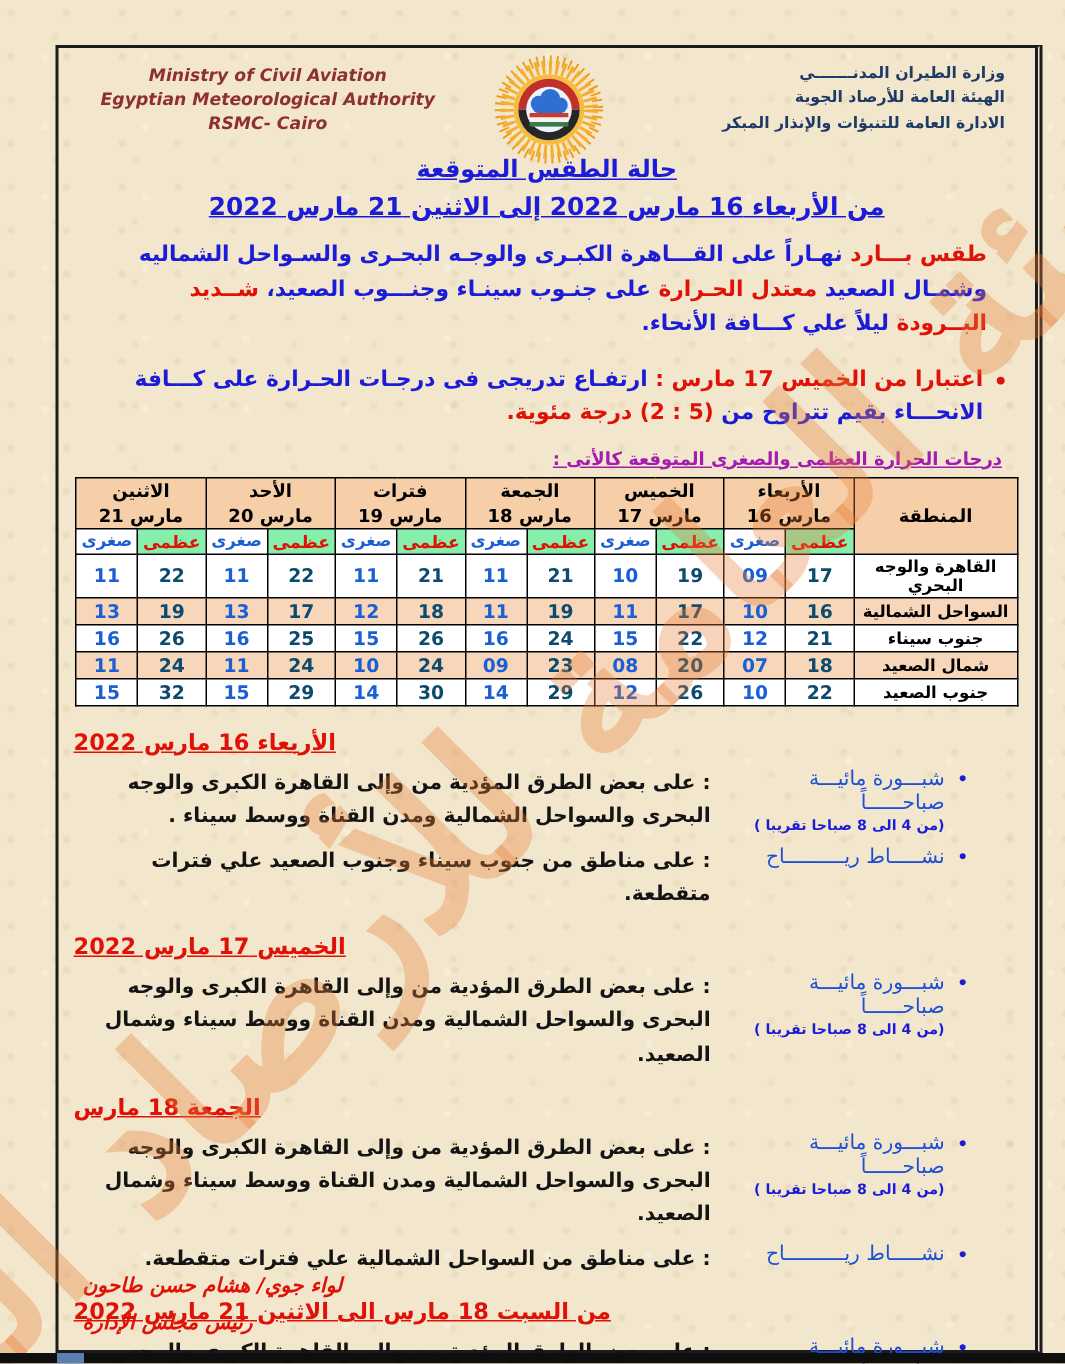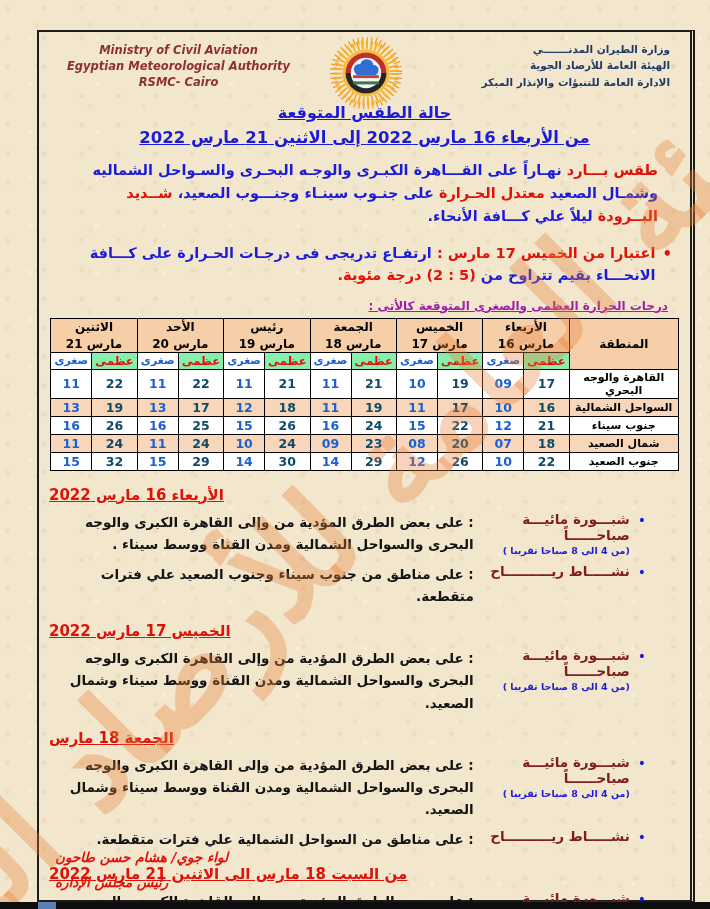--- a/index.html
+++ b/index.html
@@ -46,21 +46,21 @@
   .max-lab{color:#e01208; font-size:11.5px; font-weight:bold; background:#86efac; width:34px;}
   .min-lab{color:#1a5fd4; font-size:11px; font-weight:bold; background:#fff; width:34px;}
   tr.alt td{background:#f8d6ba;}
   td.tmax{color:#0c4a6e; font-weight:bold; font-size:12.5px;}
   td.tmin{color:#1a5fd4; font-weight:bold; font-size:12.5px;}
   td.region{font-size:11px; font-weight:bold; color:#000; text-align:center;}
   .section-heading{color:#e01208; font-weight:bold; font-size:15px; text-decoration:underline; margin:15px 14px 4px 0; text-align:left;}
   .b-item{display:flex; gap:8px; margin:7px 34px 4px 14px; align-items:flex-start;}
   .b-dot{color:#1c1cd8; font-size:14px; margin-top:1px;}
   .b-labelcol{width:148px; flex-shrink:0; text-align:right;}
-  .b-label{color:#7f1d1d; font-weight:bold; font-size:13.5px;}
+  .b-label{color:#1d4ed8; font-weight:normal; font-size:13.5px;}
   .b-sub{color:#1c1cd8; font-weight:bold; font-size:9.5px; margin-top:2px;}
   .b-desc{color:#141414; font-weight:bold; font-size:13.5px; line-height:1.65; text-align:right; flex:1;}
   .signature{position:absolute; left:16px; bottom:6px; text-align:left; color:#e01208; font-weight:bold; font-style:italic; font-size:13.5px; line-height:1.8;}
   .bottom-bar{position:absolute; left:0; bottom:0; width:710px; height:7px; background:#0e0e0e; z-index:6;}
   .bottom-accent{position:absolute; left:38px; bottom:0; width:18px; height:7px; background:#5b7fae; z-index:7;}
 </style>
 </head>
 <body>
 
 <div class="wm">الهيئة العامة للأرصاد الجوية</div>
@@ -122,21 +122,21 @@
           </th>
           <th colspan="2" class="day-th">
             <div>الخميس</div>
             <div class="day-date">17 مارس</div>
           </th>
           <th colspan="2" class="day-th">
             <div>الجمعة</div>
             <div class="day-date">18 مارس</div>
           </th>
           <th colspan="2" class="day-th">
-            <div>رئيس</div>
+            <div>فترات</div>
             <div class="day-date">19 مارس</div>
           </th>
           <th colspan="2" class="day-th">
             <div>الأحد</div>
             <div class="day-date">20 مارس</div>
           </th>
           <th colspan="2" class="day-th">
             <div>الاثنين</div>
             <div class="day-date">21 مارس</div>
           </th>

